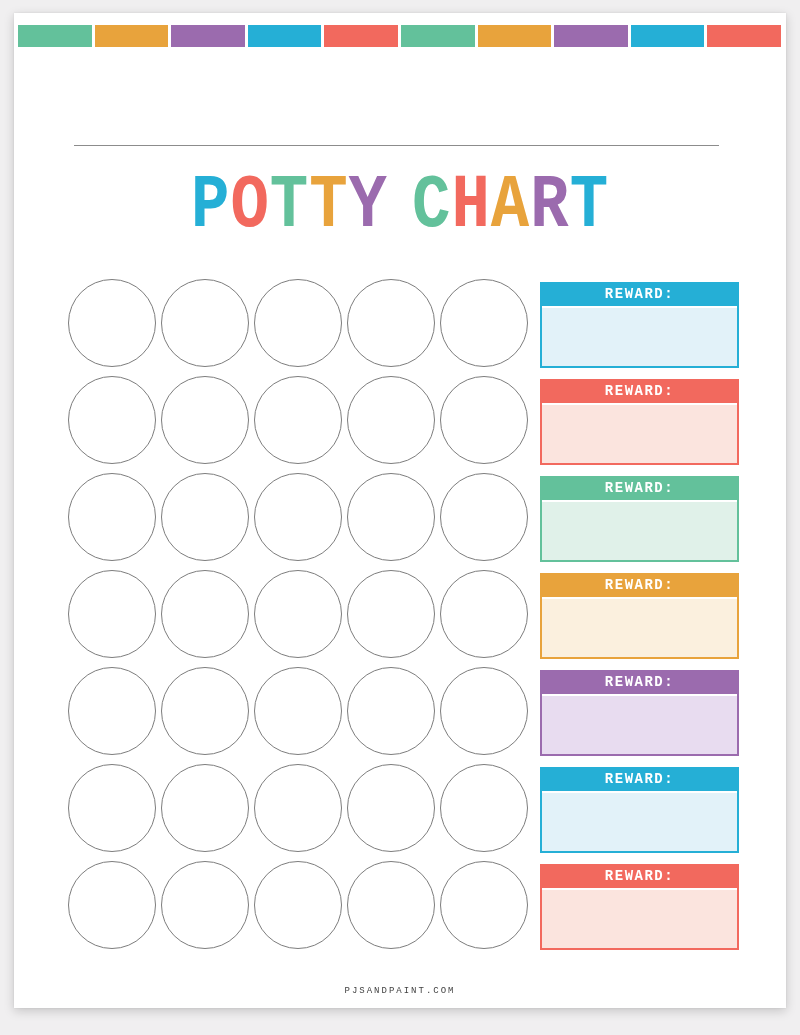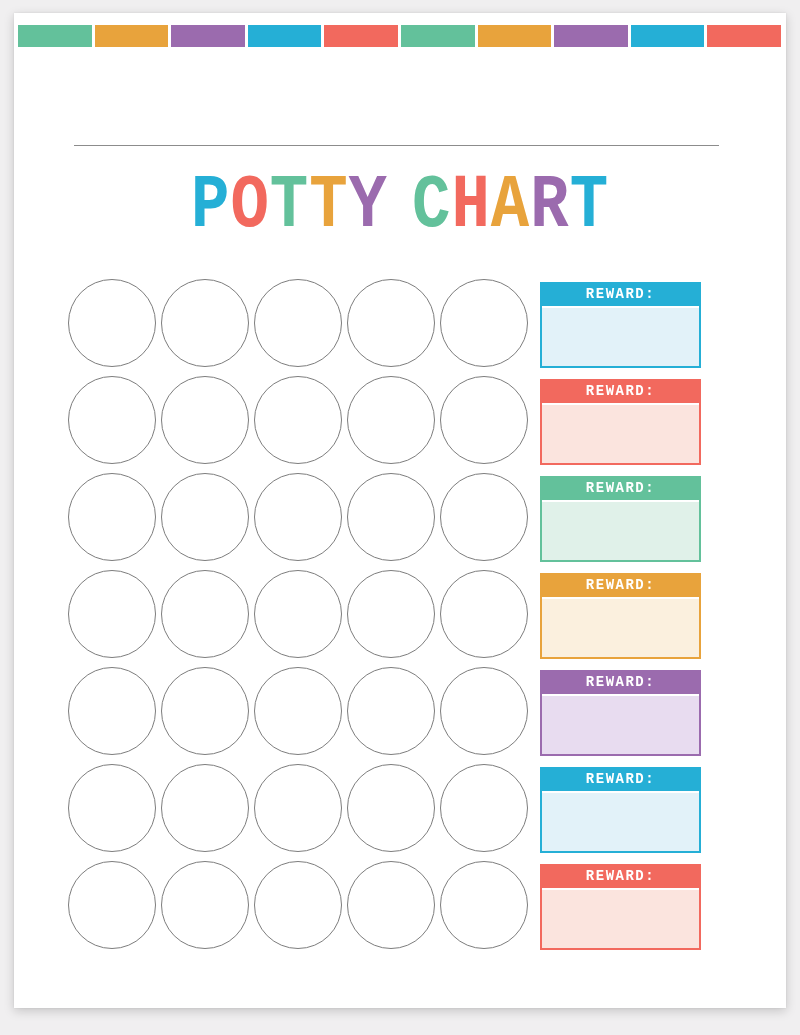--- a/index.html
+++ b/index.html
@@ -83,21 +83,21 @@
     border: 1.5px solid #7d7d7d;
     border-radius: 50%;
     box-sizing: border-box;
     background: #ffffff;
   }
   
   .rewards {
     position: absolute;
     left: 526px;
     top: 269px;
-    width: 161px;
+    width: 199px;
     display: flex;
     flex-direction: column;
     gap: 11px;
   }
   .reward-box {
     height: 86px;
     box-sizing: border-box;
     border: 2px solid;
     display: flex;
     flex-direction: column;
@@ -216,15 +216,16 @@
         <div class="reward-box" style="border-color: rgb(37, 175, 214); background: rgb(226, 242, 249);">
           <div class="reward-header" style="background: rgb(37, 175, 214);">REWARD:</div>
           <div class="reward-body"></div>
         </div>
         <div class="reward-box" style="border-color: rgb(242, 105, 94); background: rgb(251, 228, 222);">
           <div class="reward-header" style="background: rgb(242, 105, 94);">REWARD:</div>
           <div class="reward-body"></div>
         </div>
       </div>
 
+    <div class="footer">PJSANDPAINT.COM</div>
 
   </div>
 </div>
 
 </body></html>

